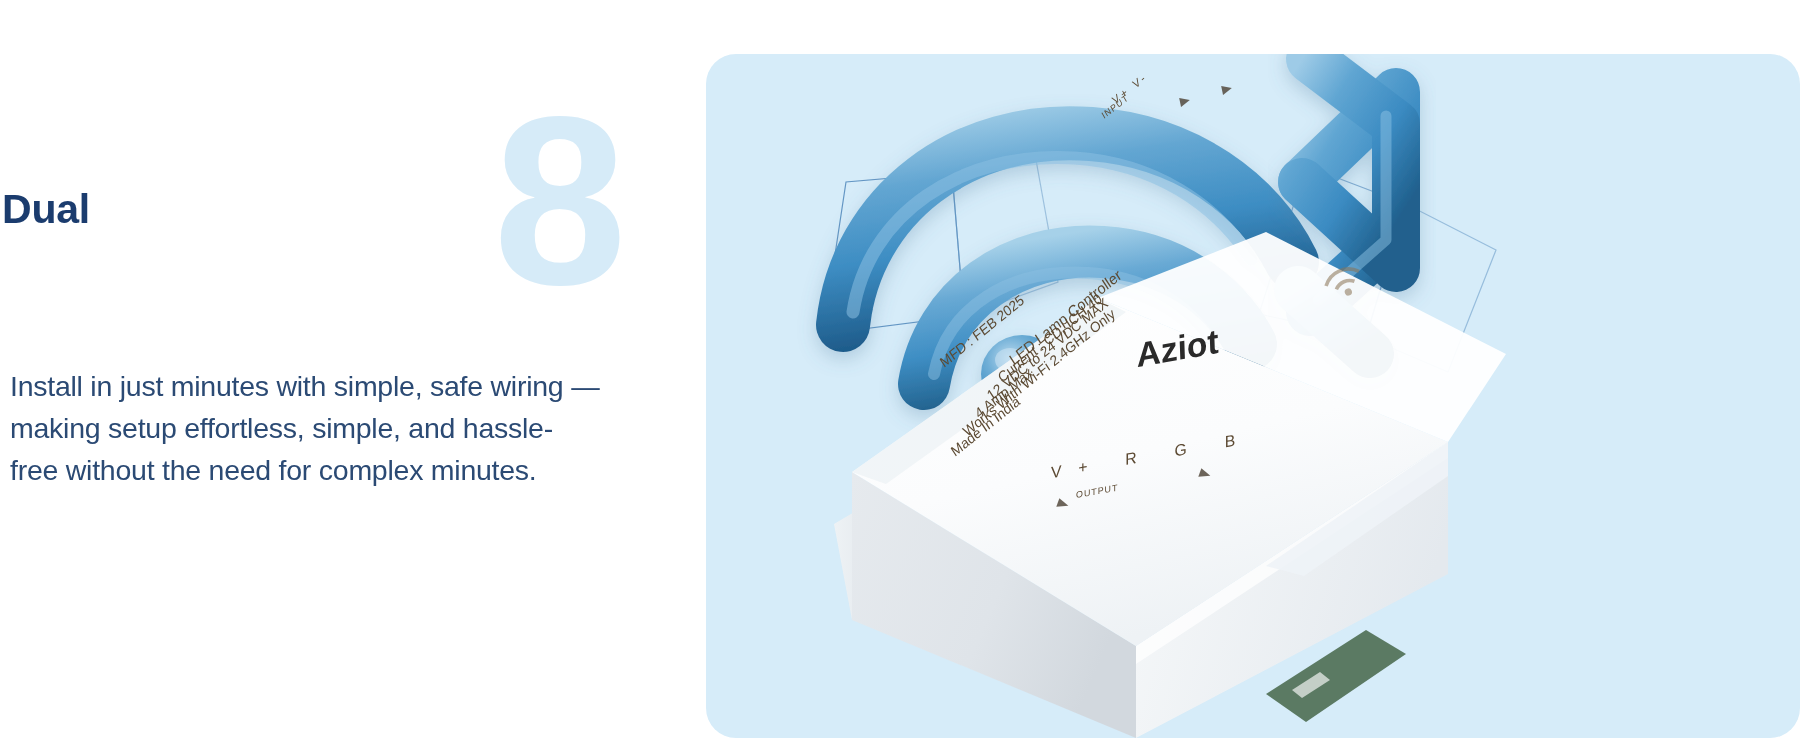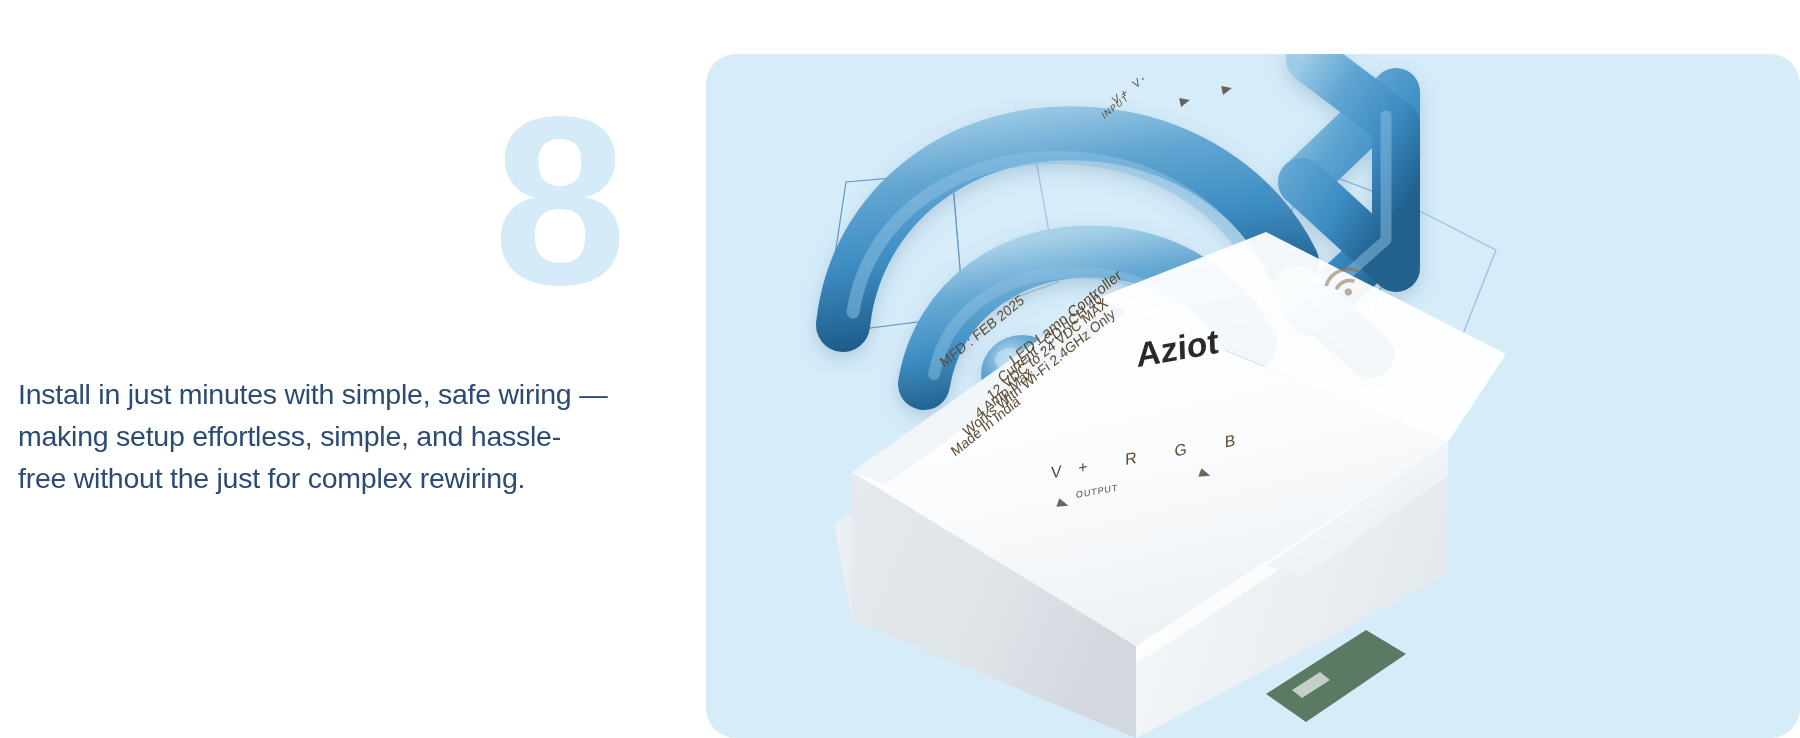--- a/index.html
+++ b/index.html
@@ -43,21 +43,21 @@
     letter-spacing: -0.2px;
     color: #1b3c6e;
   }
   .headline .hl-line { display: block; }
 
   .body-copy {
     position: absolute;
     left: 2px;
     top: 357px;
     width: 660px;
-    margin: 16px;
+    margin: 8px;
     font-family: "Liberation Sans", sans-serif;
     font-size: 28.5px;
     font-weight: 400;
     line-height: 1.48;
     letter-spacing: -0.25px;
     color: #2b4a74;
   }
   .body-copy .bc-line { display: block; white-space: pre; }
 
   .big-number {
@@ -137,26 +137,27 @@
 </head>
 <body>
 
 <div class="slide">
 
   <div class="text-col">
 
     <div class="big-number">8</div>
 
     <h1 class="headline">
+      <span class="hl-line">Dual</span>
     </h1>
 
     <p class="body-copy">
       <span class="bc-line">Install in just minutes with simple, safe wiring —</span>
       <span class="bc-line">making setup effortless, simple, and hassle-</span>
-      <span class="bc-line">free without the just for complex rewiring.</span>
+      <span class="bc-line">free without the need for complex minutes.</span>
     </p>
 
   </div>
 
   <div class="product-card">
     <div class="card-stage">
 
       <svg class="hero-svg" viewBox="0 0 1094 684">
         <defs>
           <linearGradient id="gWifiA" x1="0" y1="0" x2="0.35" y2="1">

